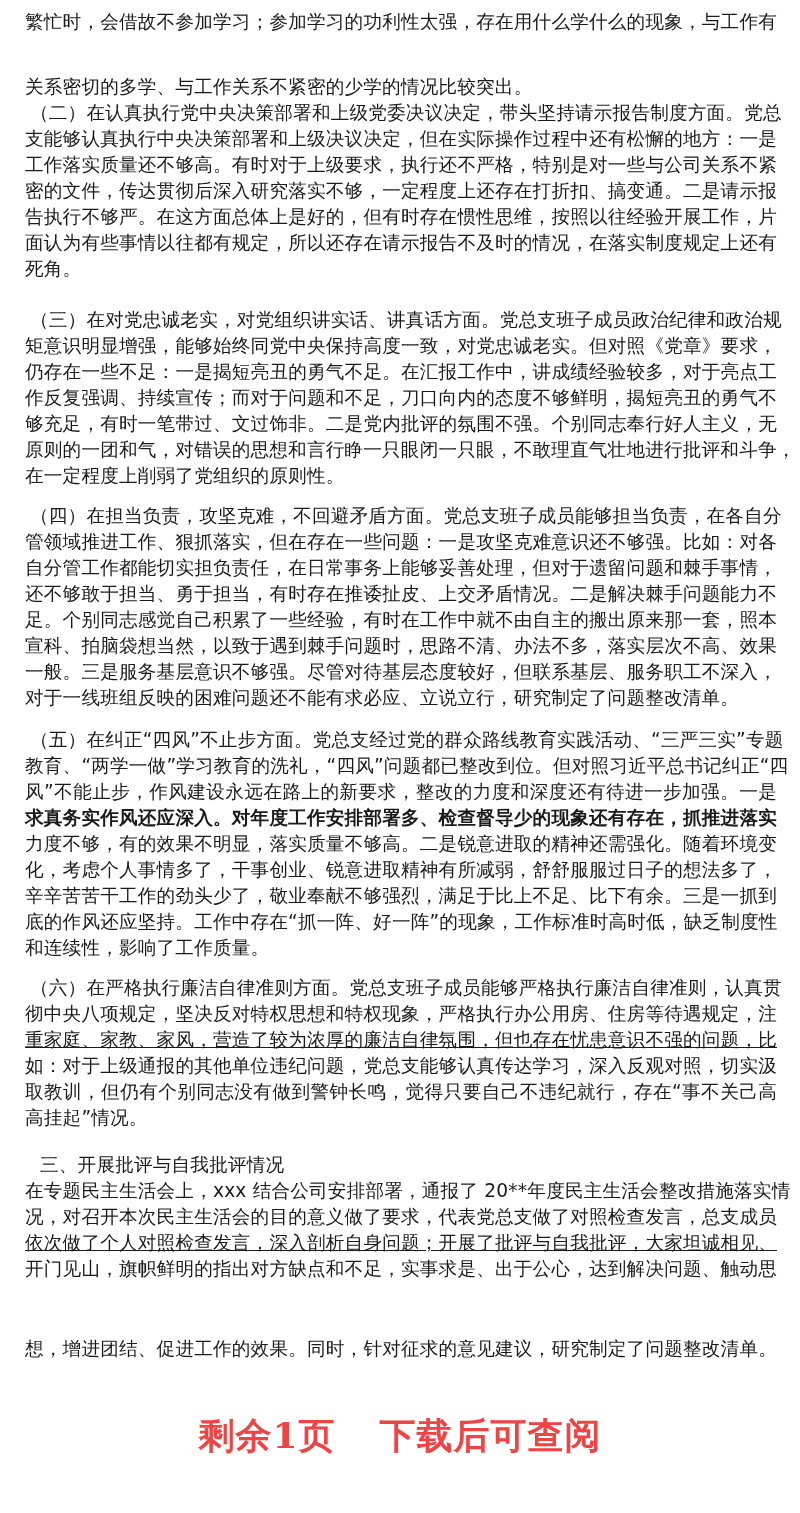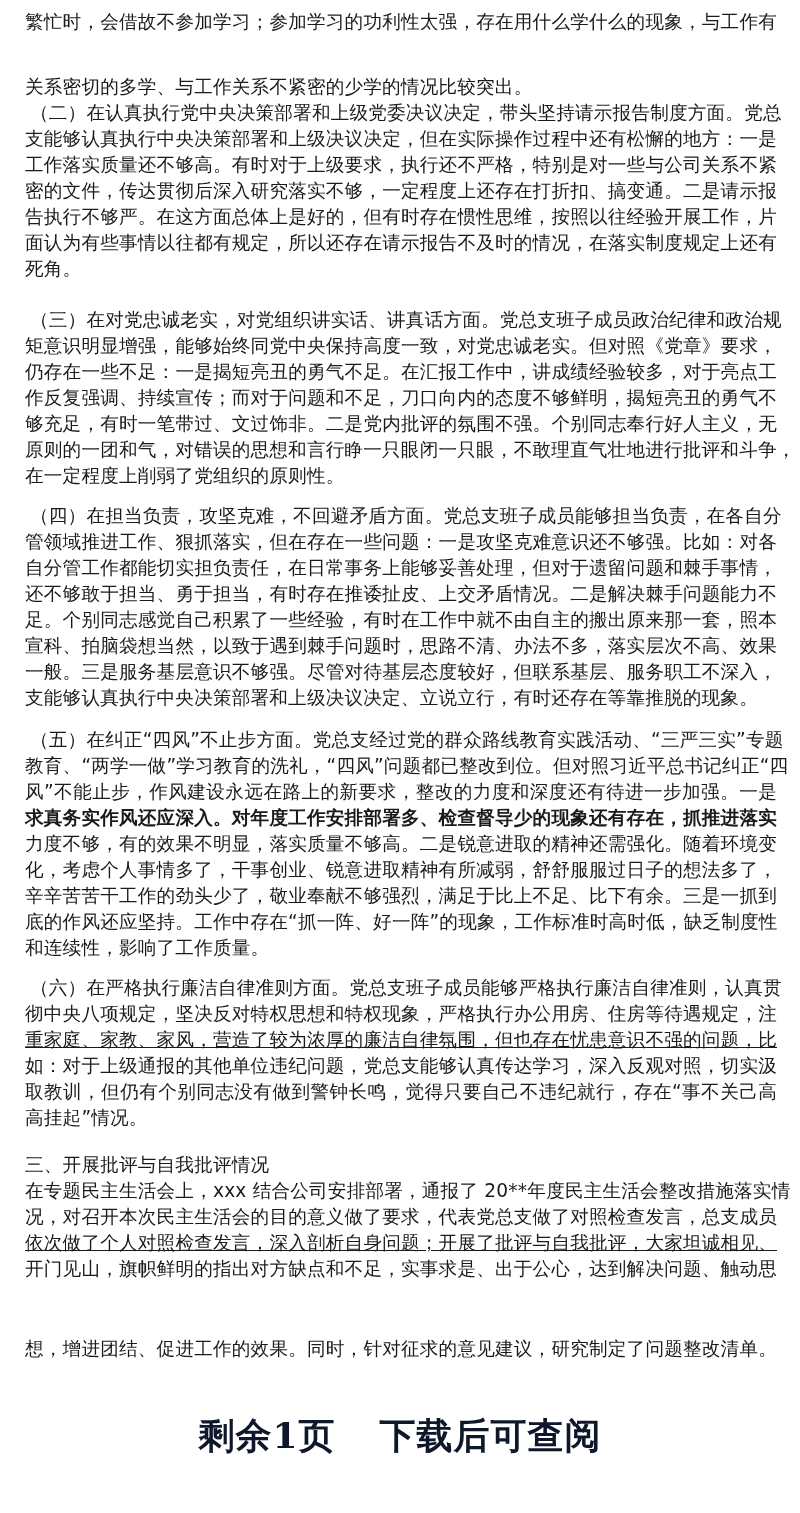--- a/index.html
+++ b/index.html
@@ -6,21 +6,21 @@
   body { width: 800px; height: 1513px; position: relative; overflow: hidden;
          font-family: "DejaVu Sans", "Liberation Sans", sans-serif; color: #1a1a1a; }
   .page { position: absolute; left: 0; top: 0; width: 800px; }
   .line { position: absolute; left: 25px; width: 752px; height: 26px; font-size: 18.6px;
           line-height: 26px; white-space: nowrap; letter-spacing: 0.2px; text-align: justify;
           text-align-last: justify; }
   .line.last { text-align-last: left; }
   .line.indent { left: 30px; width: 747px; }
   .watermark { position: absolute; left: 0; width: 800px; top: 1412px; text-align: center;
                font-family: "DejaVu Serif", "Liberation Serif", serif; font-weight: bold;
-               font-size: 36px; color: #0f172a; letter-spacing: 1px; }
+               font-size: 36px; color: #ef4444; letter-spacing: 1px; }
   .watermark span { margin: 0 22px; }
 </style>
 </head>
 <body>
 
 <div class="page" id="page">
     <div class="line" style="top: 9px;">繁忙时，会借故不参加学习；参加学习的功利性太强，存在用什么学什么的现象，与工作有</div>
     <div class="line last" style="top: 74px;">关系密切的多学、与工作关系不紧密的少学的情况比较突出。</div>
     <div class="line indent" style="top: 100px;">（二）在认真执行党中央决策部署和上级党委决议决定，带头坚持请示报告制度方面。党总</div>
     <div class="line" style="top: 126px;">支能够认真执行中央决策部署和上级决议决定，但在实际操作过程中还有松懈的地方：一是</div>
@@ -36,37 +36,37 @@
     <div class="line" style="top: 411px;">够充足，有时一笔带过、文过饰非。二是党内批评的氛围不强。个别同志奉行好人主义，无</div>
     <div class="line" style="top: 437px;">原则的一团和气，对错误的思想和言行睁一只眼闭一只眼，不敢理直气壮地进行批评和斗争，</div>
     <div class="line last" style="top: 463px;">在一定程度上削弱了党组织的原则性。</div>
     <div class="line indent" style="top: 503px;">（四）在担当负责，攻坚克难，不回避矛盾方面。党总支班子成员能够担当负责，在各自分</div>
     <div class="line" style="top: 529px;">管领域推进工作、狠抓落实，但在存在一些问题：一是攻坚克难意识还不够强。比如：对各</div>
     <div class="line" style="top: 555px;">自分管工作都能切实担负责任，在日常事务上能够妥善处理，但对于遗留问题和棘手事情，</div>
     <div class="line" style="top: 581px;">还不够敢于担当、勇于担当，有时存在推诿扯皮、上交矛盾情况。二是解决棘手问题能力不</div>
     <div class="line" style="top: 607px;">足。个别同志感觉自己积累了一些经验，有时在工作中就不由自主的搬出原来那一套，照本</div>
     <div class="line" style="top: 633px;">宣科、拍脑袋想当然，以致于遇到棘手问题时，思路不清、办法不多，落实层次不高、效果</div>
     <div class="line" style="top: 659px;">一般。三是服务基层意识不够强。尽管对待基层态度较好，但联系基层、服务职工不深入，</div>
-    <div class="line last" style="top: 685px;">支能够认真执行中央决策部署和上级决议决定、立说立行，有时还存在等靠推脱的现象。</div>
+    <div class="line last" style="top: 685px;">对于一线班组反映的困难问题还不能有求必应、立说立行，研究制定了问题整改清单。</div>
     <div class="line indent" style="top: 727px;">（五）在纠正“四风”不止步方面。党总支经过党的群众路线教育实践活动、“三严三实”专题</div>
     <div class="line" style="top: 753px;">教育、“两学一做”学习教育的洗礼，“四风”问题都已整改到位。但对照习近平总书记纠正“四</div>
     <div class="line" style="top: 779px;">风”不能止步，作风建设永远在路上的新要求，整改的力度和深度还有待进一步加强。一是</div>
     <div class="line" style="top: 805px; font-weight: bold;">求真务实作风还应深入。对年度工作安排部署多、检查督导少的现象还有存在，抓推进落实</div>
     <div class="line" style="top: 831px;">力度不够，有的效果不明显，落实质量不够高。二是锐意进取的精神还需强化。随着环境变</div>
     <div class="line" style="top: 857px;">化，考虑个人事情多了，干事创业、锐意进取精神有所减弱，舒舒服服过日子的想法多了，</div>
     <div class="line" style="top: 883px;">辛辛苦苦干工作的劲头少了，敬业奉献不够强烈，满足于比上不足、比下有余。三是一抓到</div>
     <div class="line" style="top: 909px;">底的作风还应坚持。工作中存在“抓一阵、好一阵”的现象，工作标准时高时低，缺乏制度性</div>
     <div class="line last" style="top: 935px;">和连续性，影响了工作质量。</div>
     <div class="line indent" style="top: 975px;">（六）在严格执行廉洁自律准则方面。党总支班子成员能够严格执行廉洁自律准则，认真贯</div>
     <div class="line" style="top: 1001px;">彻中央八项规定，坚决反对特权思想和特权现象，严格执行办公用房、住房等待遇规定，注</div>
     <div class="line" style="top: 1027px; text-decoration: underline;">重家庭、家教、家风，营造了较为浓厚的廉洁自律氛围，但也存在忧患意识不强的问题，比</div>
     <div class="line" style="top: 1053px;">如：对于上级通报的其他单位违纪问题，党总支能够认真传达学习，深入反观对照，切实汲</div>
     <div class="line" style="top: 1079px;">取教训，但仍有个别同志没有做到警钟长鸣，觉得只要自己不违纪就行，存在“事不关己高</div>
     <div class="line last" style="top: 1105px;">高挂起”情况。</div>
-    <div class="line last" style="top: 1152px;">三、开展批评与自我批评情况</div>
+    <div class="line last" style="top: 1152px; margin-left: 15px;">三、开展批评与自我批评情况</div>
     <div class="line" style="top: 1178px;">在专题民主生活会上，xxx 结合公司安排部署，通报了 20**年度民主生活会整改措施落实情</div>
     <div class="line" style="top: 1204px;">况，对召开本次民主生活会的目的意义做了要求，代表党总支做了对照检查发言，总支成员</div>
     <div class="line" style="top: 1230px; text-decoration: underline;">依次做了个人对照检查发言，深入剖析自身问题；开展了批评与自我批评，大家坦诚相见、</div>
     <div class="line" style="top: 1256px;">开门见山，旗帜鲜明的指出对方缺点和不足，实事求是、出于公心，达到解决问题、触动思</div>
     <div class="line" style="top: 1336px;">想，增进团结、促进工作的效果。同时，针对征求的意见建议，研究制定了问题整改清单。</div>
   </div>
 
 <div class="watermark">
   <span>剩余1页</span><span>下载后可查阅</span>
 </div>

